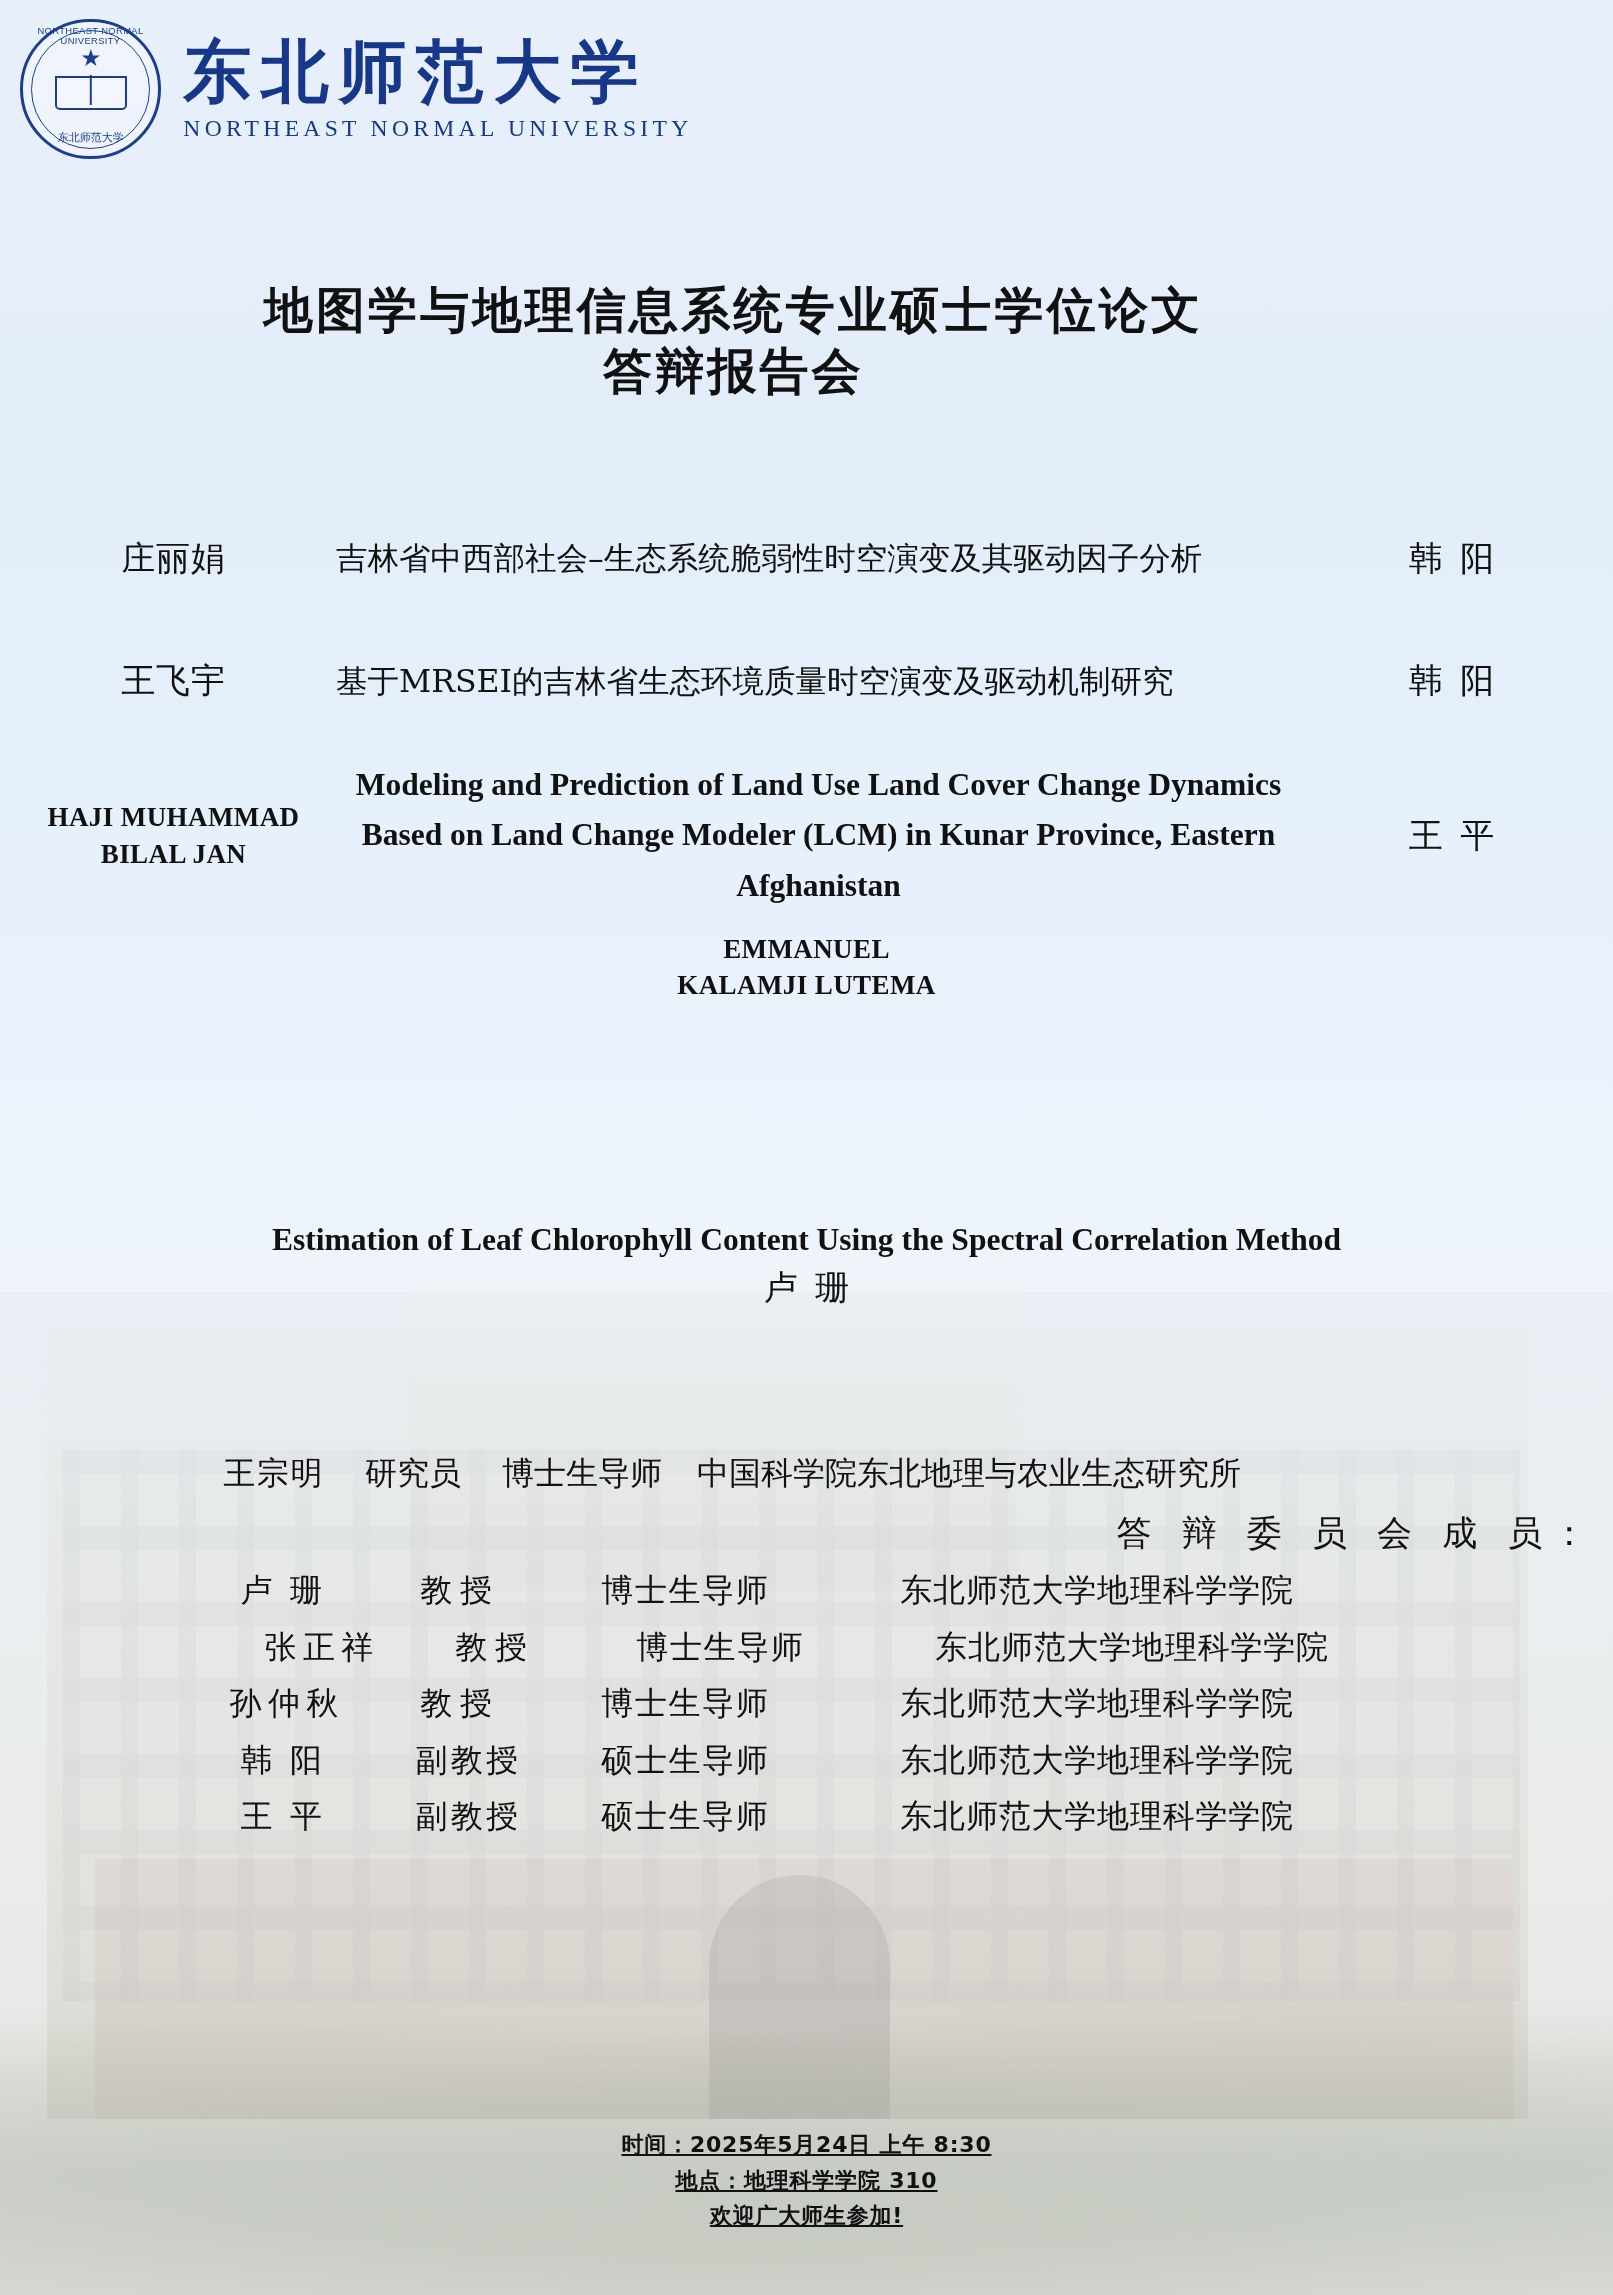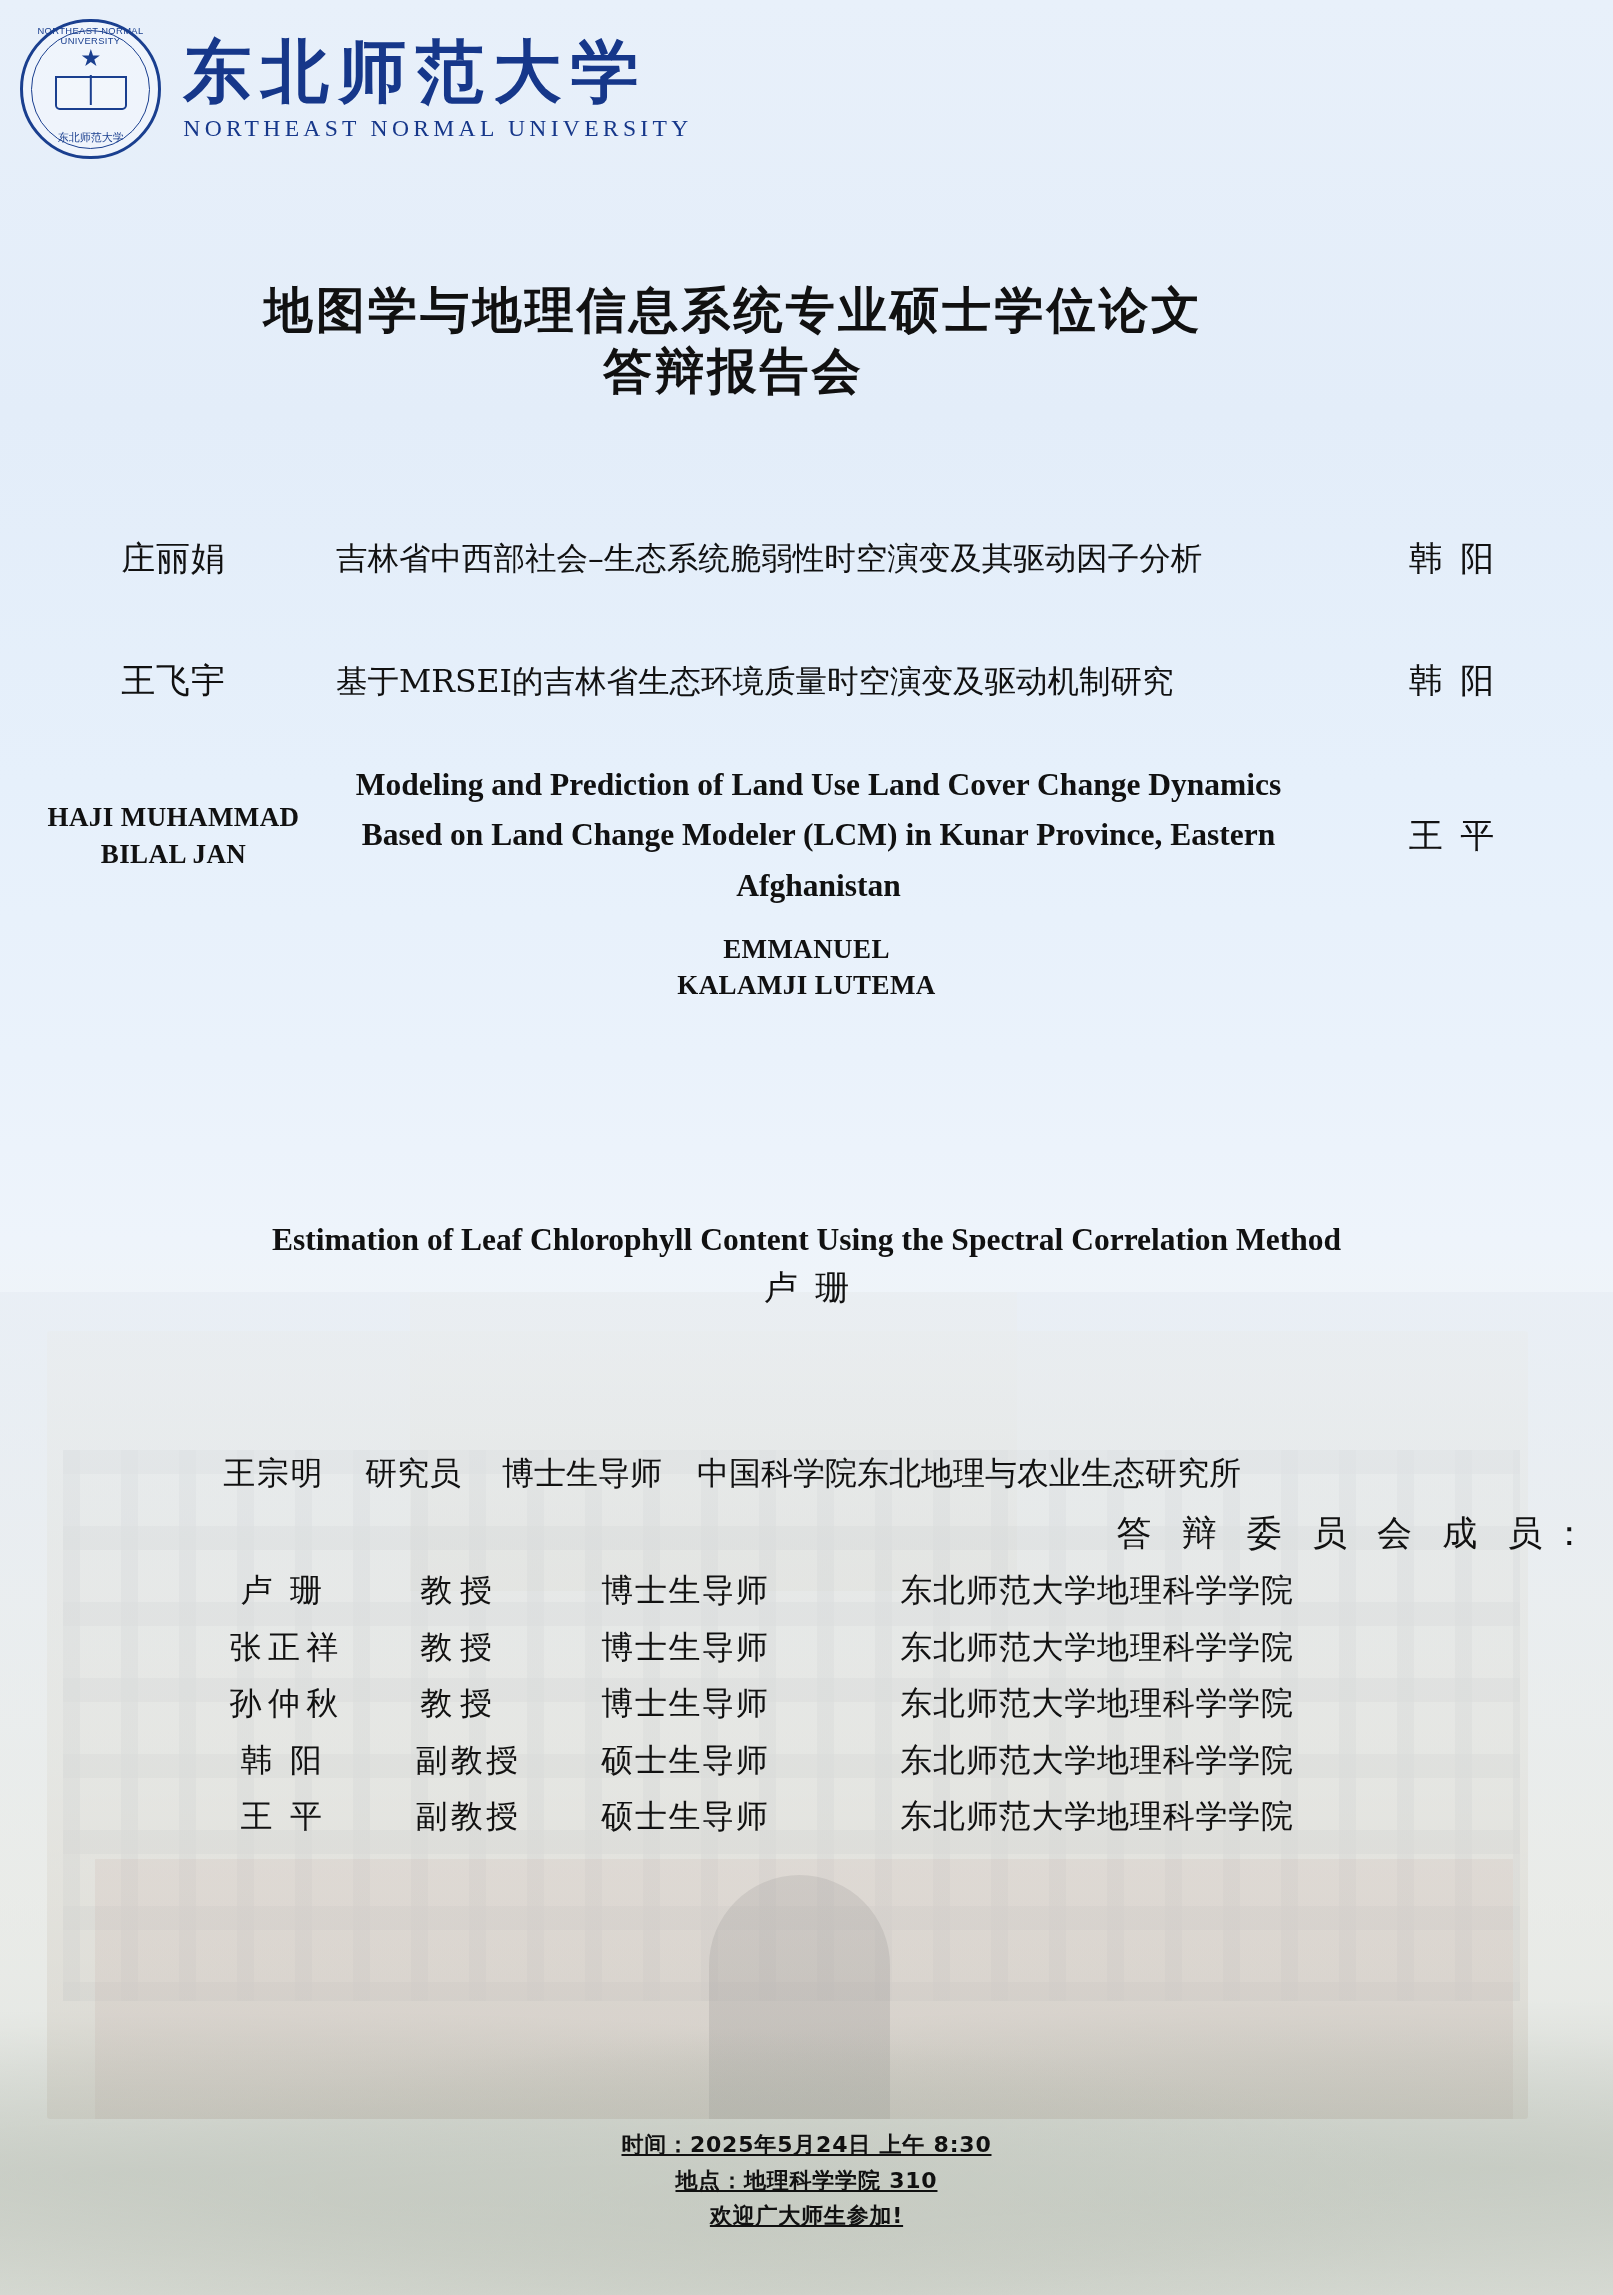--- a/index.html
+++ b/index.html
@@ -439,21 +439,21 @@
 
       <div class="comm-heading" style="margin-top:14px;text-align:right;">答 辩 委 员 会 成 员：</div>
 
       <div class="member-row">
         <div class="m-name">卢珊</div>
         <div class="m-rank">教授</div>
         <div class="m-sup">博士生导师</div>
         <div class="m-org">东北师范大学地理科学学院</div>
       </div>
       <div class="member-row">
-        <div class="m-name" style="letter-spacing:6.3px;text-indent:6.3px;">张正祥</div>
+        <div class="m-name" style="letter-spacing:6.3px;text-indent:6.3px;margin-left:35px;">张正祥</div>
         <div class="m-rank">教授</div>
         <div class="m-sup">博士生导师</div>
         <div class="m-org">东北师范大学地理科学学院</div>
       </div>
       <div class="member-row">
         <div class="m-name" style="letter-spacing:6.3px;text-indent:6.3px;">孙仲秋</div>
         <div class="m-rank">教授</div>
         <div class="m-sup">博士生导师</div>
         <div class="m-org">东北师范大学地理科学学院</div>
       </div>

